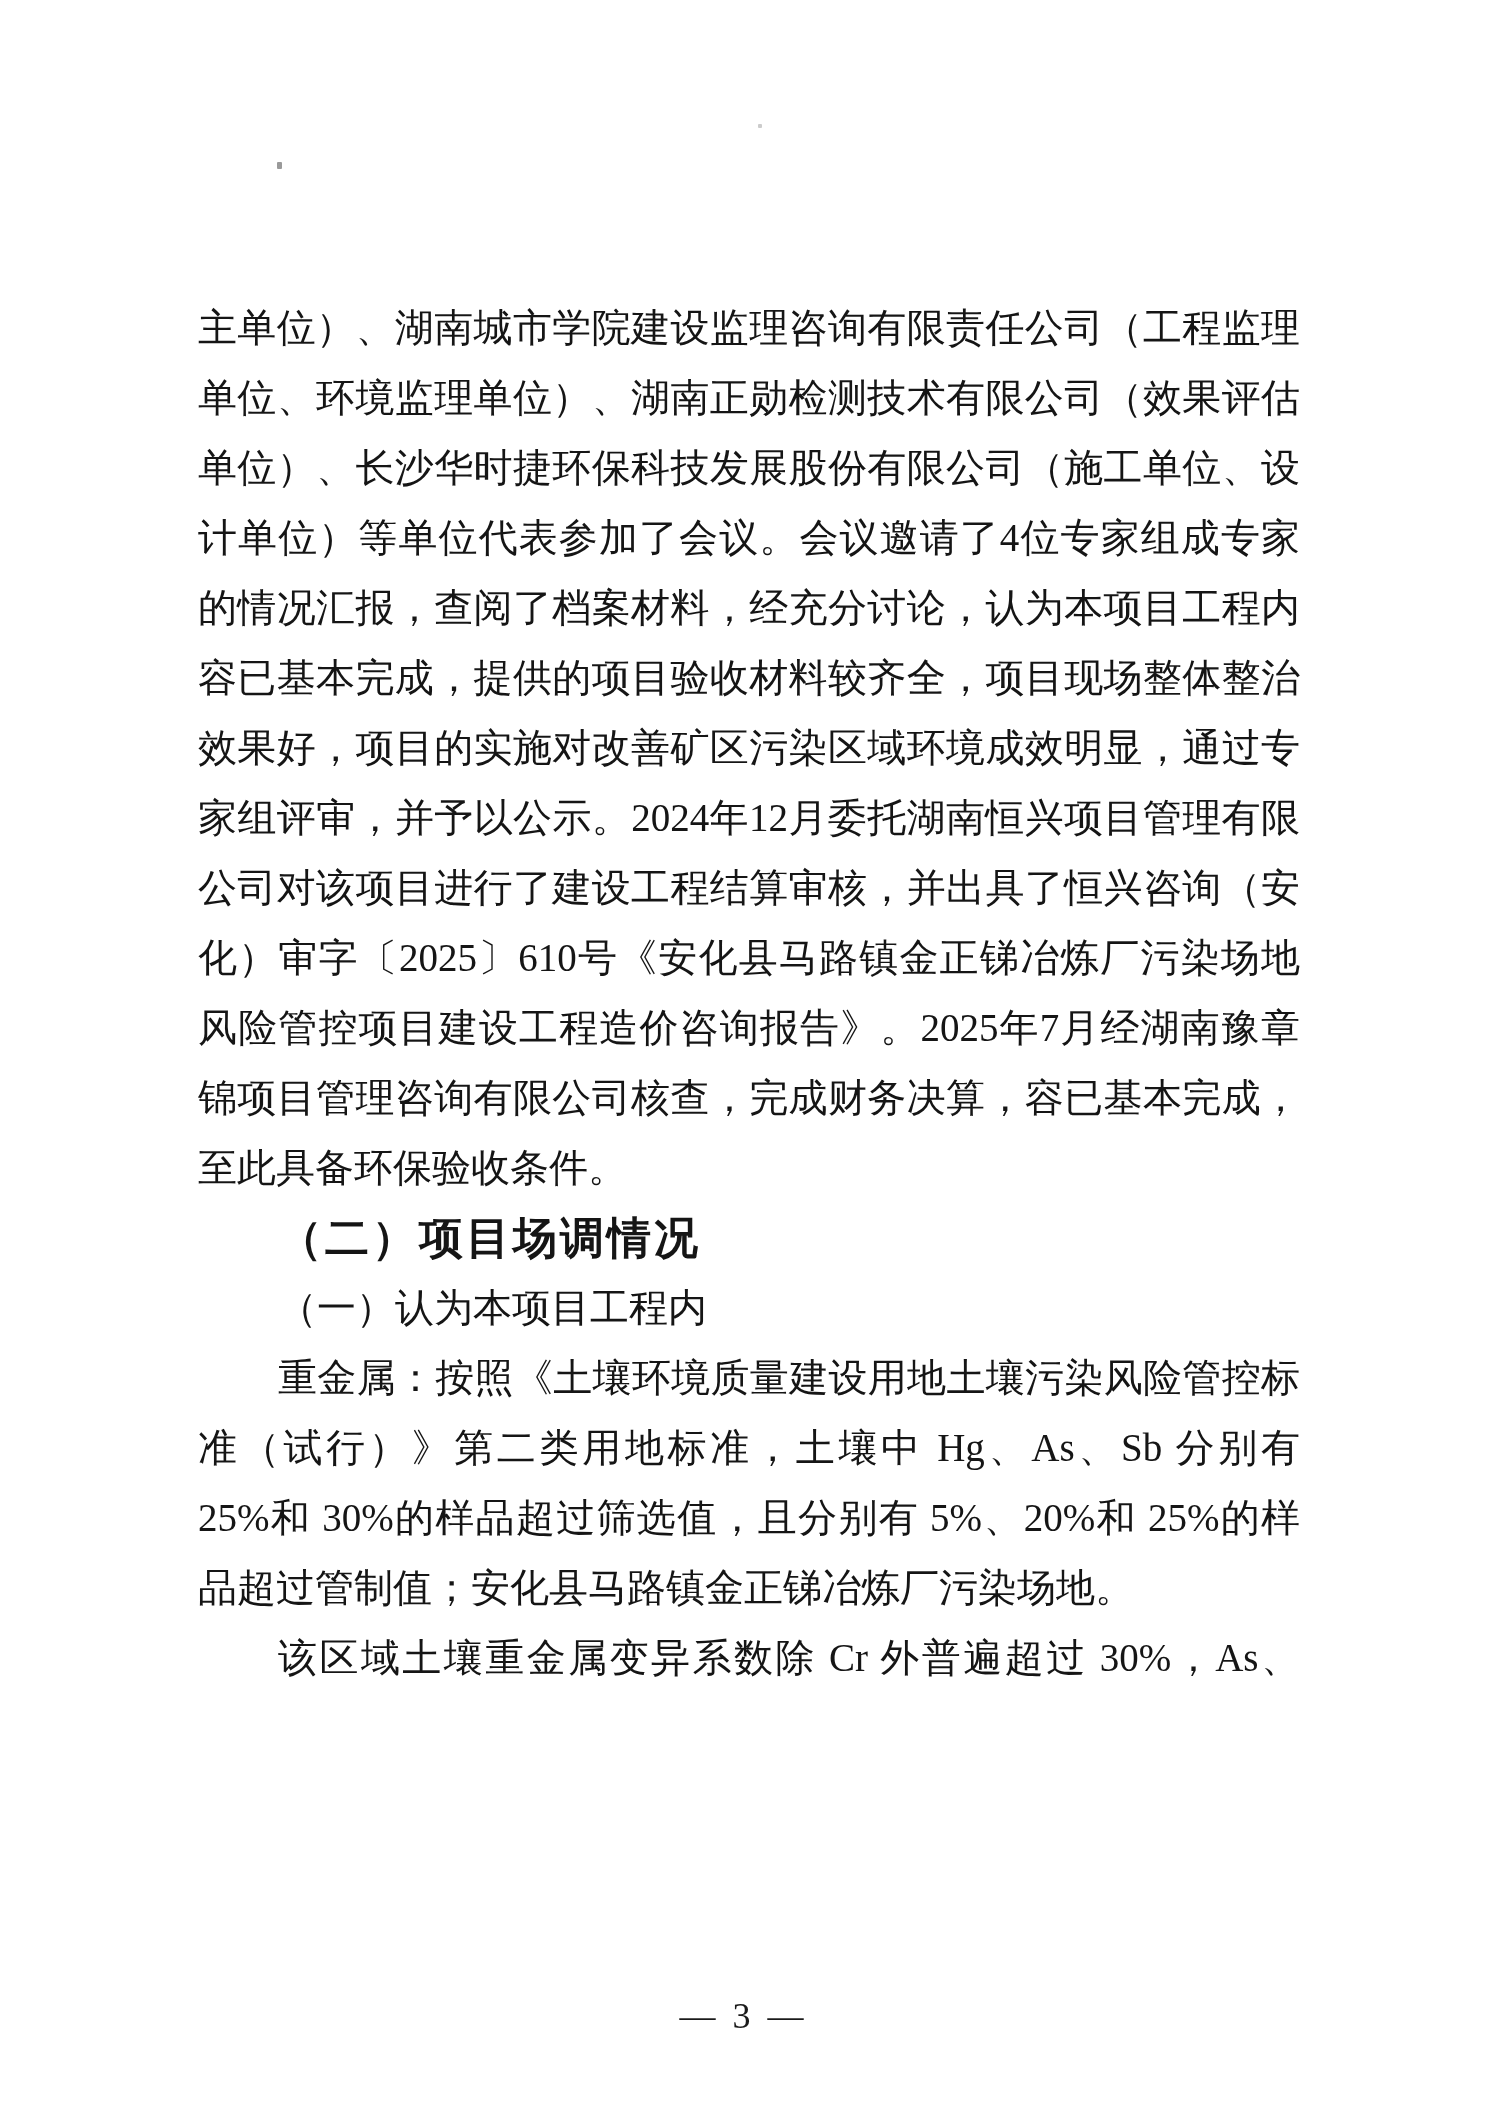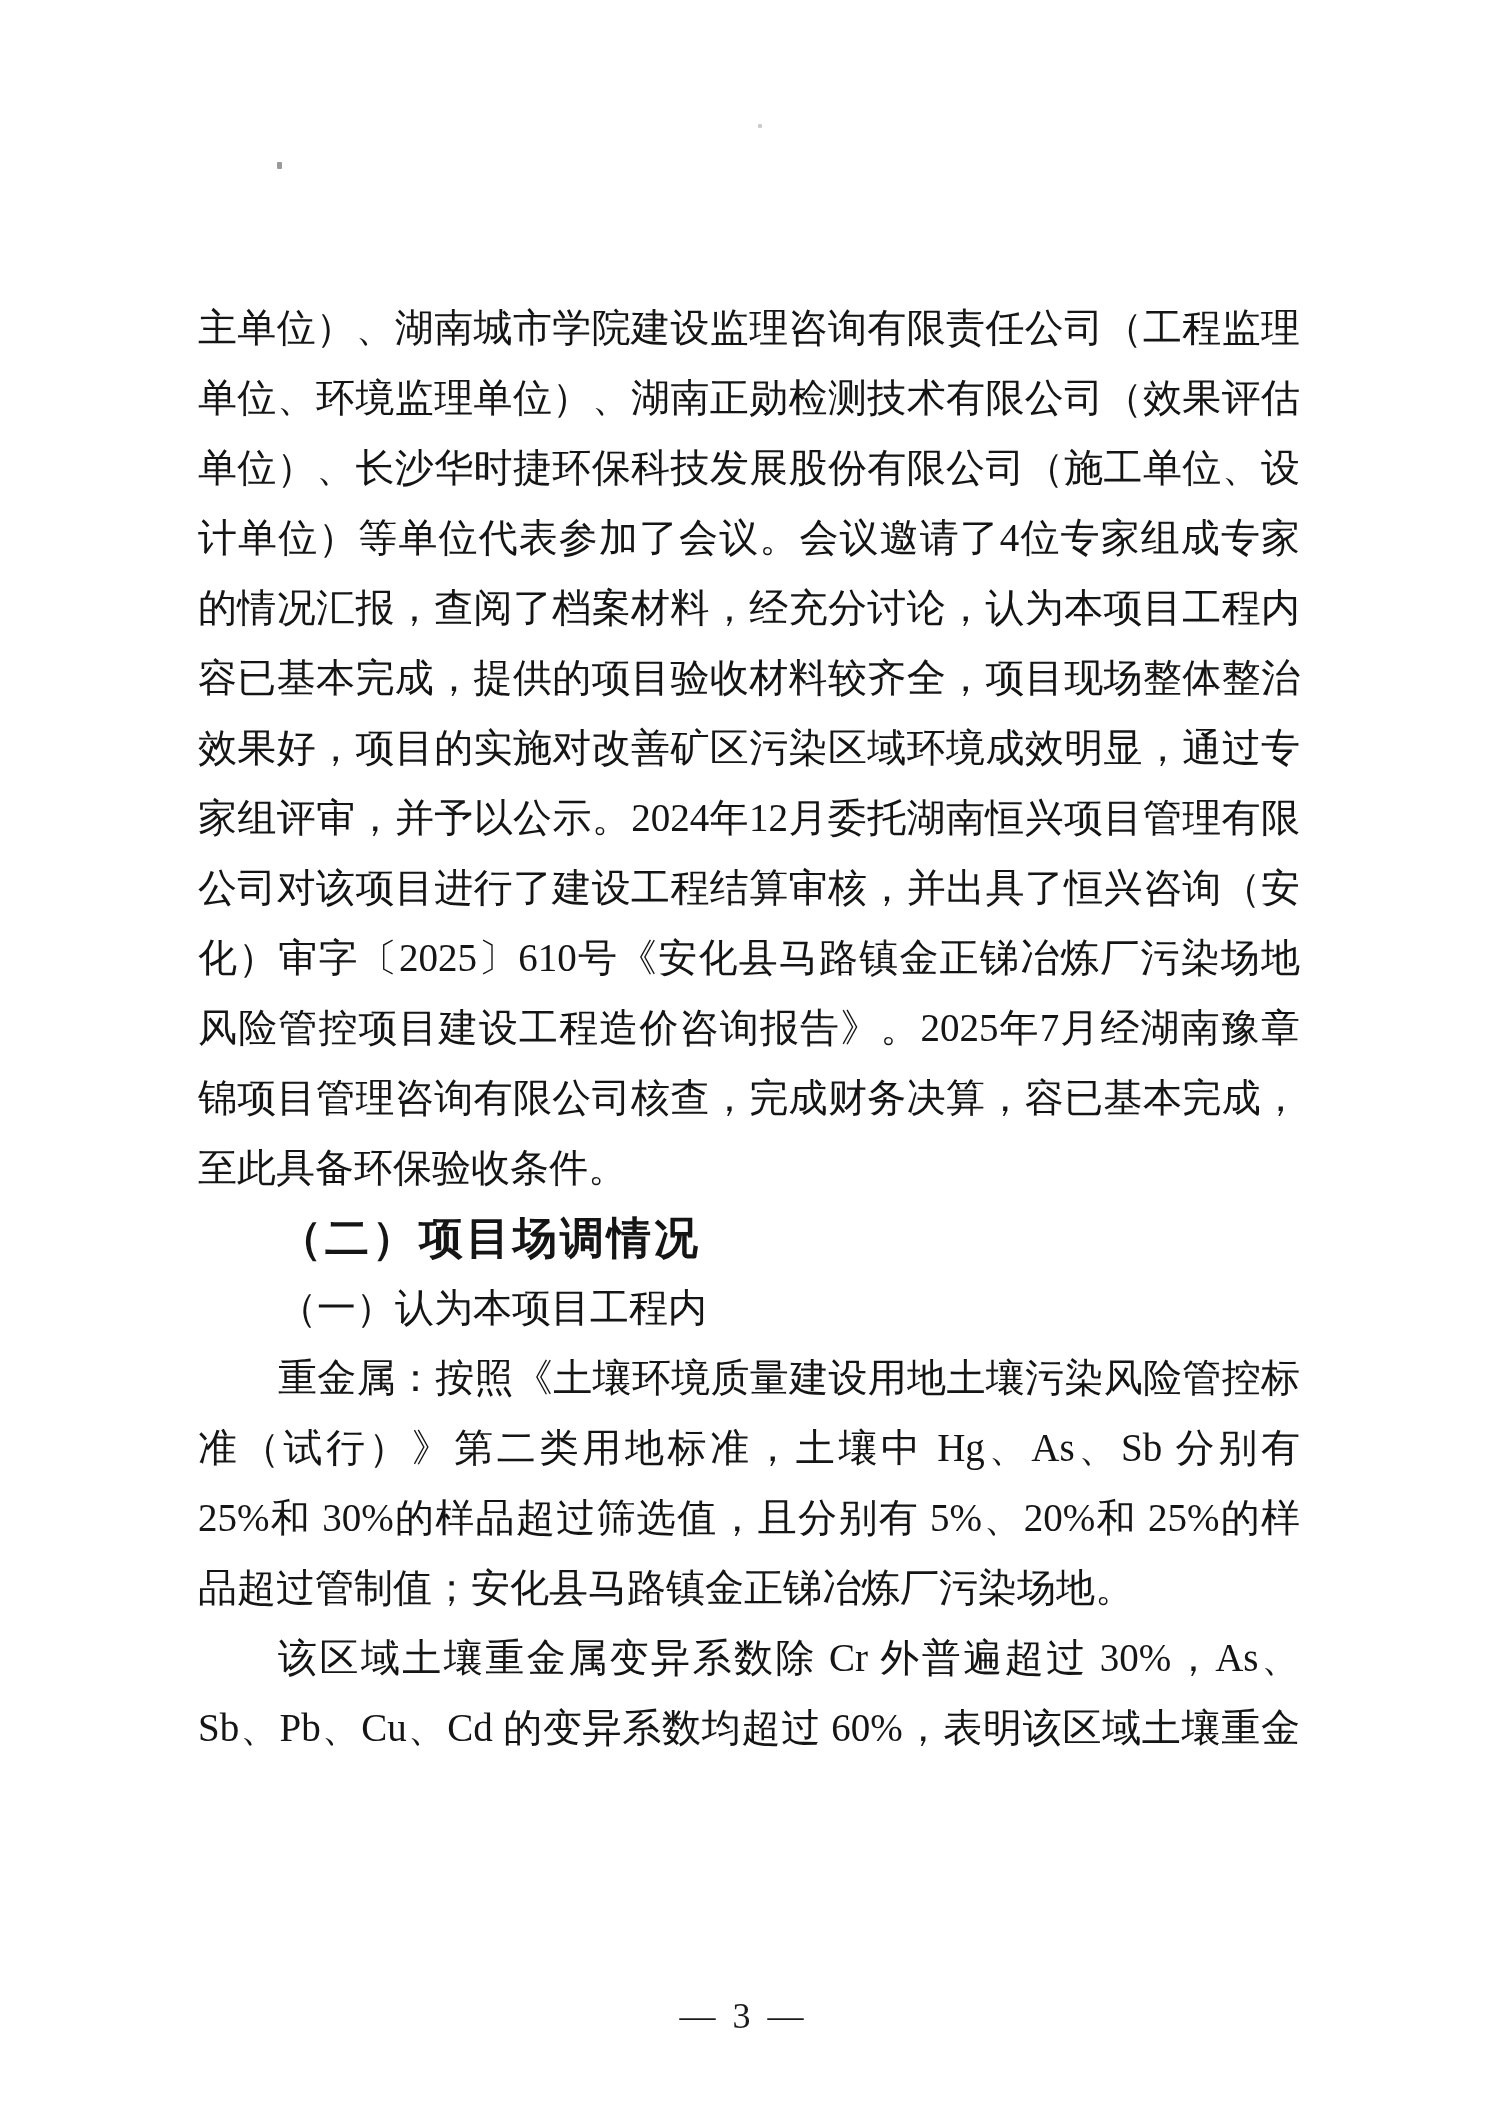--- a/index.html
+++ b/index.html
@@ -89,18 +89,17 @@
     <div class="line">风险管控项目建设工程造价咨询报告》。2025年7月经湖南豫章鸿</div>
     <div class="line">锦项目管理咨询有限公司核查，完成财务决算，容已基本完成，</div>
     <div class="line end">至此具备环保验收条件。</div>
     <div class="line heading indent">（二）项目场调情况</div>
     <div class="line end indent">（一）认为本项目工程内</div>
     <div class="line indent">重金属：按照《土壤环境质量建设用地土壤污染风险管控标</div>
     <div class="line">准（试行）》第二类用地标准，土壤中 Hg、As、Sb 分别有 15%、</div>
     <div class="line">25%和 30%的样品超过筛选值，且分别有 5%、20%和 25%的样</div>
     <div class="line end">品超过管制值；安化县马路镇金正锑冶炼厂污染场地。</div>
     <div class="line indent">该区域土壤重金属变异系数除 Cr 外普遍超过 30%，As、Hg、</div>
-    <div class="line">Sb、Pb、Cu、Cd 的变异系数均超过 60%，表明该区域土壤重金</div>
   </div>
 
   <div class="footer">— 3 —</div>
 
 </div>
 
 </body></html>

